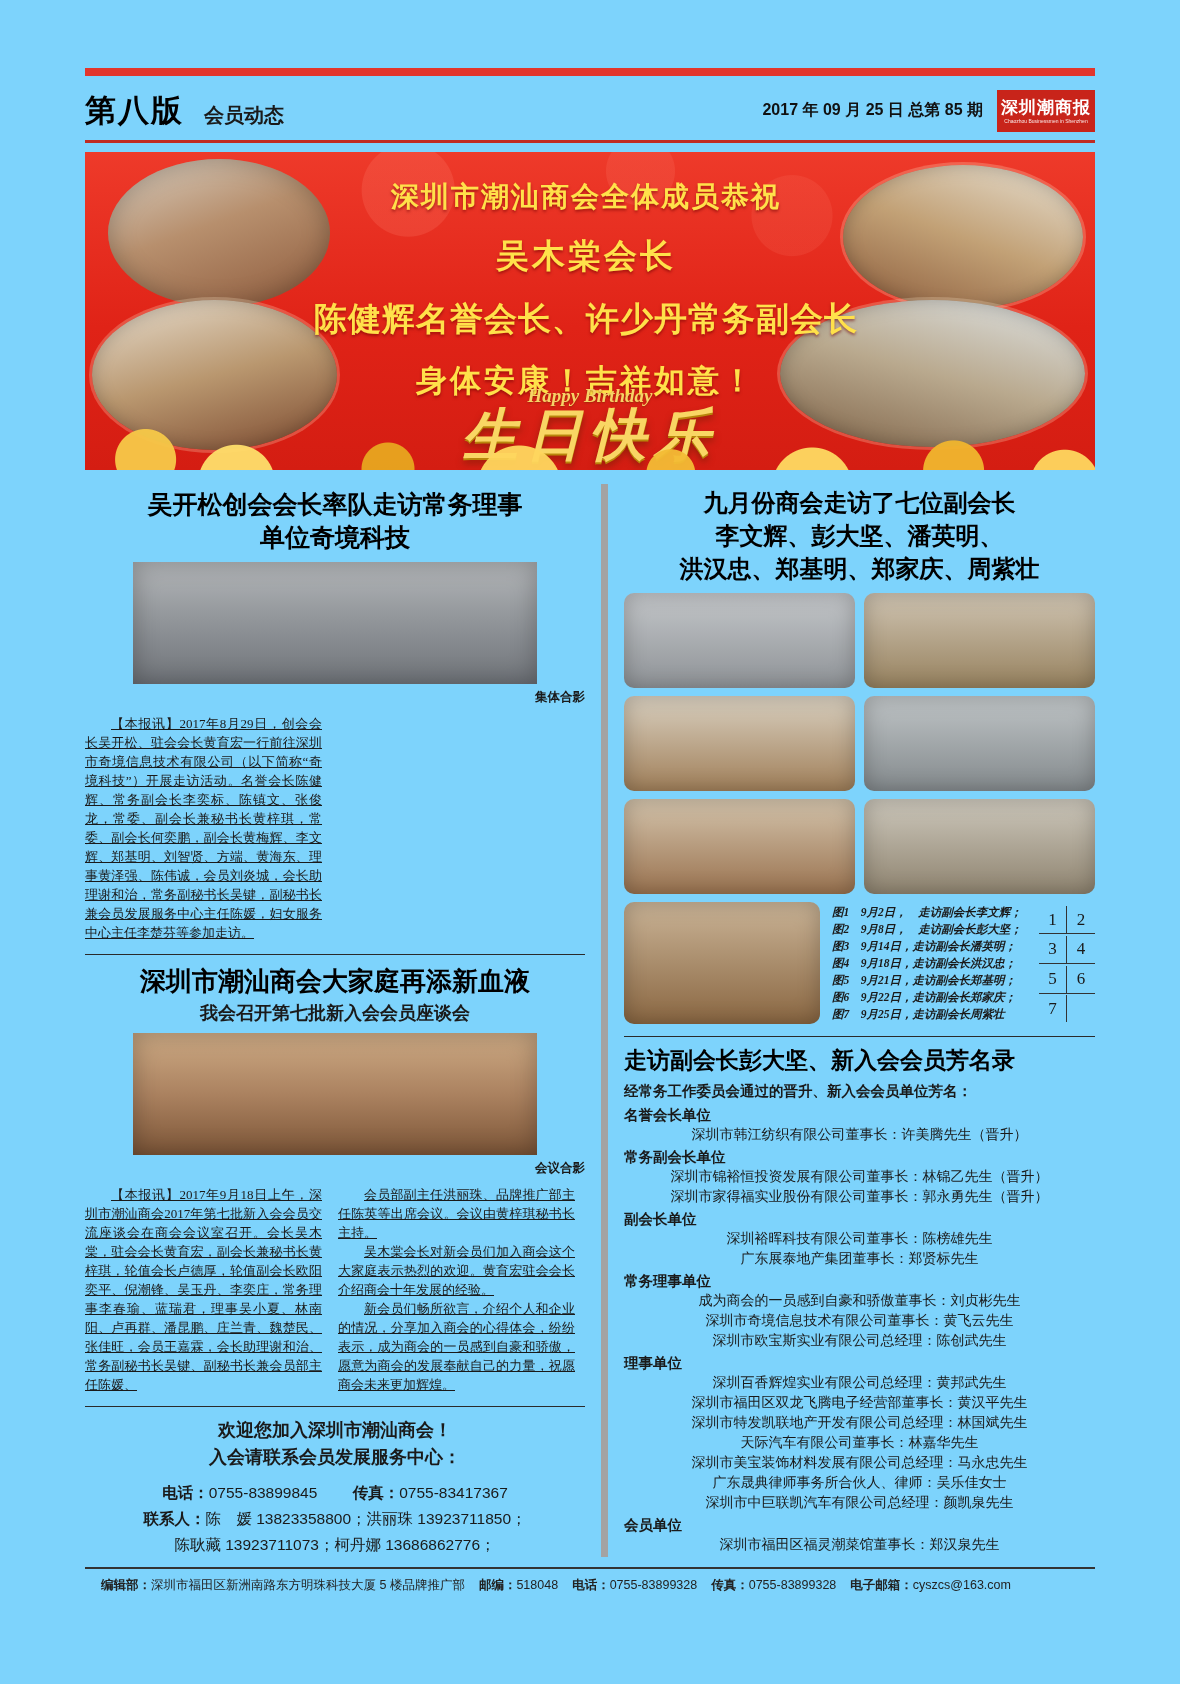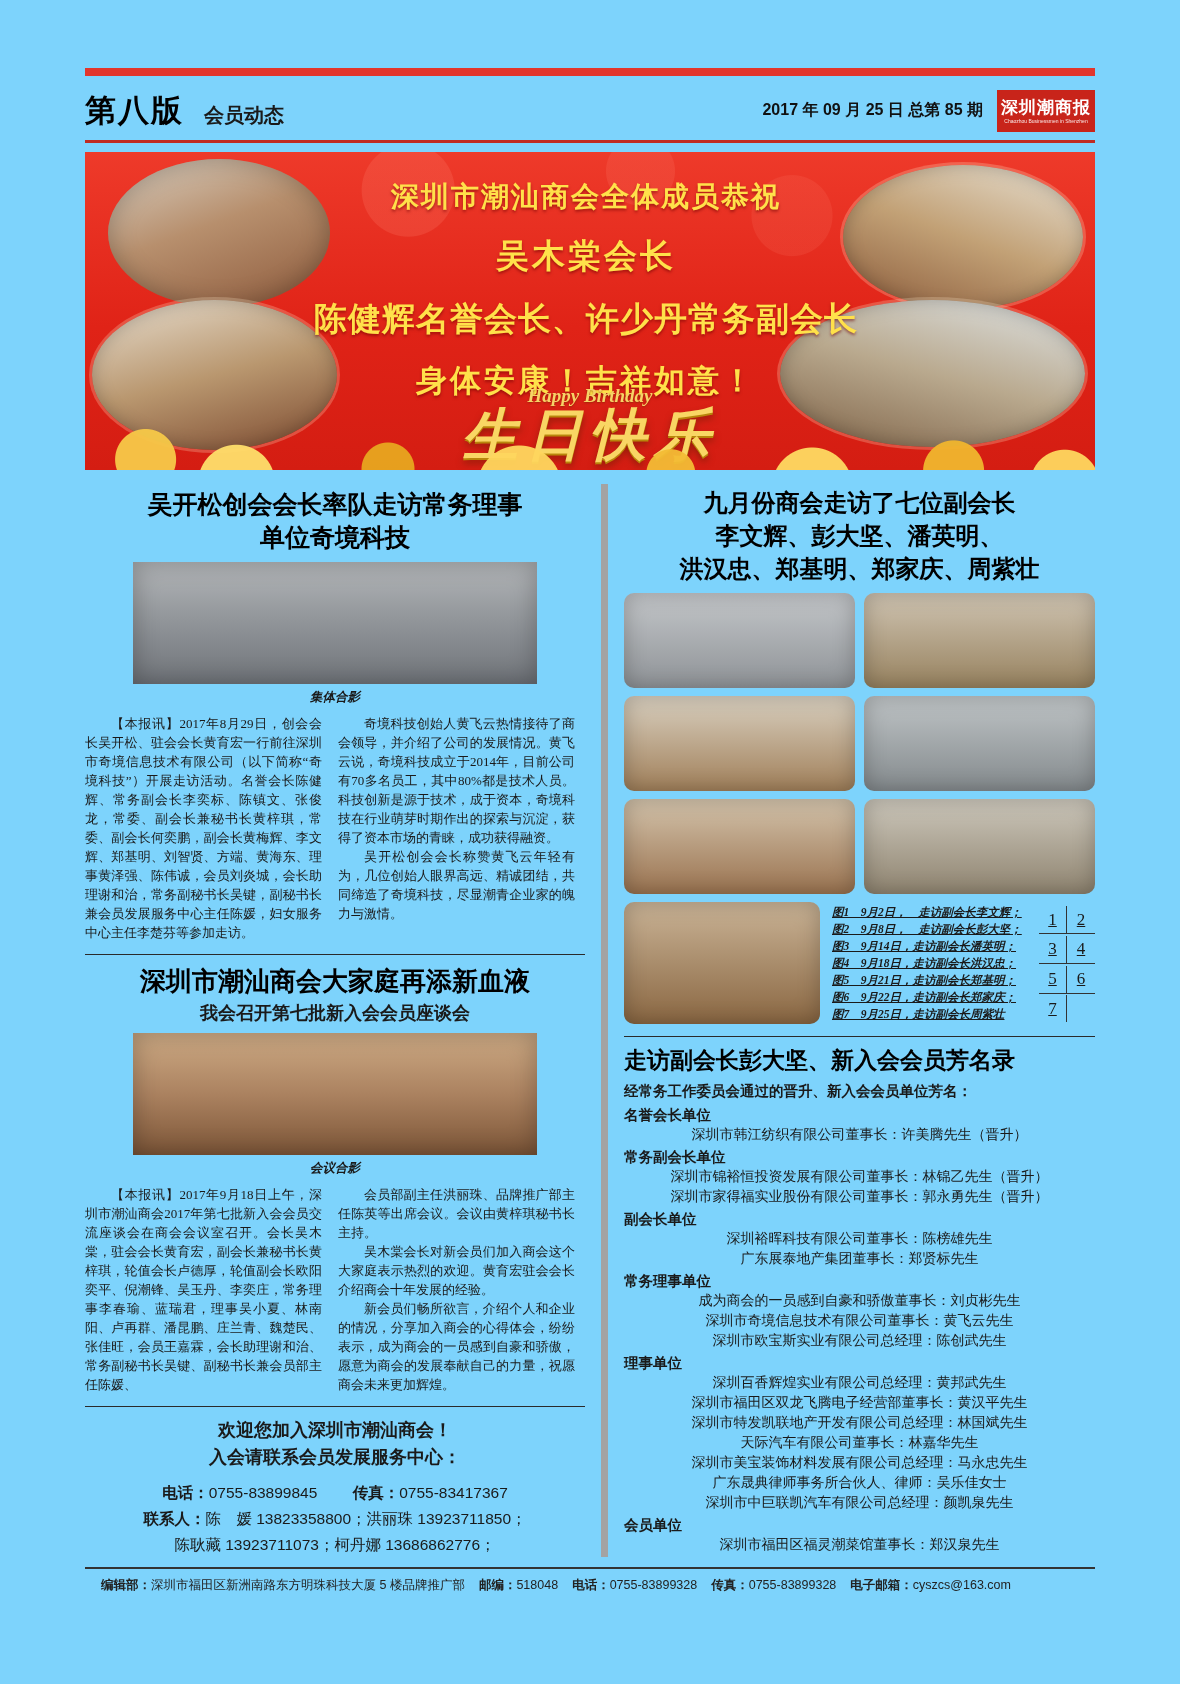--- a/index.html
+++ b/index.html
@@ -62,23 +62,23 @@
   .col-left{width:506px;padding-right:16px;}
   .col-right{flex:1;border-left:7px solid #a3a3a3;padding-left:16px;}
 
   
   .a-head{font-family:"Liberation Sans","DejaVu Sans",sans-serif;font-weight:900;text-align:center;color:#000;}
   .a1-head{font-size:25px;line-height:33px;margin:4px 0 8px;}
   .photo{background:linear-gradient(180deg,#b3b6b9 0%,#93979b 45%,#70747a 100%);
          box-shadow:inset 0 0 26px rgba(0,0,0,.28);}
   .photo.warm{background:linear-gradient(180deg,#cdaa84 0%,#ab8260 50%,#7d5638 100%);}
   .photo-main{width:404px;height:122px;margin:0 auto;}
-  .figcap{text-align:center;font-weight:bold;font-style:italic;font-size:12.5px;margin:5px 0 8px;}
+  .figcap{text-align:right;font-weight:bold;font-size:12.5px;margin:5px 0 8px;}
   .cols{display:flex;gap:16px;}
-  .coltext{width:237px;font-size:13px;line-height:19px;text-align:justify;}
+  .coltext{width:237px;font-size:13px;line-height:19px;text-align:justify;text-decoration:underline;}
   .coltext p{margin:0;text-indent:2em;}
   .ldiv{border:none;border-top:1px solid #2a2a2a;margin:12px 0 10px;}
   .a2-head{font-size:26px;line-height:32px;margin:2px 0 4px;}
   .a2-sub{text-align:center;font-weight:bold;font-size:18px;margin:0 0 8px;}
   .join{text-align:center;margin-top:4px;}
   .join-line{font-family:"Liberation Sans","DejaVu Sans",sans-serif;font-weight:900;font-size:18px;line-height:27px;}
   .contacts{margin-top:10px;font-family:"Liberation Sans","DejaVu Sans",sans-serif;font-size:15.5px;line-height:24px;}
   .contacts .lbl{font-weight:900;}
   .contacts .row{margin-top:2px;}
 
@@ -88,21 +88,21 @@
   .prow{display:flex;gap:9px;}
   .pg{width:231px;height:95px;border-radius:10px;box-shadow:inset 0 0 22px rgba(0,0,0,.25);}
   .g1{background:linear-gradient(180deg,#c3c6c9,#8f9397);}
   .g2{background:linear-gradient(180deg,#cfc4b2,#97825f);}
   .g3{background:linear-gradient(180deg,#d8cfbf,#a1805a);}
   .g4{background:linear-gradient(180deg,#bfc4c6,#848a8d);}
   .g5{background:linear-gradient(180deg,#d3c3ab,#9a7350);}
   .g6{background:linear-gradient(180deg,#ccc7bb,#8f8470);}
   .g7{width:196px;height:122px;border-radius:10px;background:linear-gradient(180deg,#c9b396,#8a6742);
       box-shadow:inset 0 0 22px rgba(0,0,0,.25);}
-  .row4{display:flex;gap:12px;text-decoration:underline;}
+  .row4{display:flex;gap:12px;}
   .caps{flex:1;display:flex;gap:8px;}
   .caplist{list-style:none;margin:2px 0 0;padding:0;flex:1;font-size:11.5px;line-height:17px;font-style:italic;font-weight:bold;}
   .numgrid{width:56px;display:grid;grid-template-columns:1fr 1fr;margin-top:4px;}
   .numgrid span{height:27px;display:flex;align-items:center;justify-content:center;font-size:17px;}
   .numgrid span:nth-child(odd){border-right:1px solid #333;}
   .numgrid span:nth-child(-n+6){border-bottom:1px solid #333;}
   .rdiv{border:none;border-top:1px solid #2a2a2a;margin:12px 0 8px;}
   .roster-title{font-family:"Liberation Sans","DejaVu Sans",sans-serif;font-weight:900;font-size:23px;margin:0 0 6px;color:#000;}
   .roster-sub{font-family:"Liberation Sans","DejaVu Sans",sans-serif;font-weight:bold;font-size:14.5px;margin:0 0 4px;}
   .cat{font-family:"Liberation Sans","DejaVu Sans",sans-serif;font-weight:900;font-size:14.5px;line-height:20px;margin-top:2px;}
@@ -160,24 +160,20 @@
 
       <div class="a-head a1-head">
         <div>吴开松创会会长率队走访常务理事</div>
         <div>单位奇境科技</div>
       </div>
       <div class="photo photo-main"></div>
       <div class="figcap">集体合影</div>
       <div class="cols">
         <div class="coltext">
           <p>【本报讯】2017年8月29日，创会会长吴开松、驻会会长黄育宏一行前往深圳市奇境信息技术有限公司（以下简称“奇境科技”）开展走访活动。名誉会长陈健辉、常务副会长李奕标、陈镇文、张俊龙，常委、副会长兼秘书长黄梓琪，常委、副会长何奕鹏，副会长黄梅辉、李文辉、郑基明、刘智贤、方端、黄海东、理事黄泽强、陈伟诚，会员刘炎城，会长助理谢和治，常务副秘书长吴键，副秘书长兼会员发展服务中心主任陈媛，妇女服务中心主任李楚芬等参加走访。</p>
-        </div>
-        <div class="coltext">
-          <p>奇境科技创始人黄飞云热情接待了商会领导，并介绍了公司的发展情况。黄飞云说，奇境科技成立于2014年，目前公司有70多名员工，其中80%都是技术人员。科技创新是源于技术，成于资本，奇境科技在行业萌芽时期作出的探索与沉淀，获得了资本市场的青睐，成功获得融资。</p>
-          <p>吴开松创会会长称赞黄飞云年轻有为，几位创始人眼界高远、精诚团结，共同缔造了奇境科技，尽显潮青企业家的魄力与激情。</p>
         </div>
       </div>
 
       <hr class="ldiv">
 
       <div class="a-head a2-head">深圳市潮汕商会大家庭再添新血液</div>
       <div class="a2-sub">我会召开第七批新入会会员座谈会</div>
       <div class="photo warm photo-main"></div>
       <div class="figcap">会议合影</div>
       <div class="cols">

